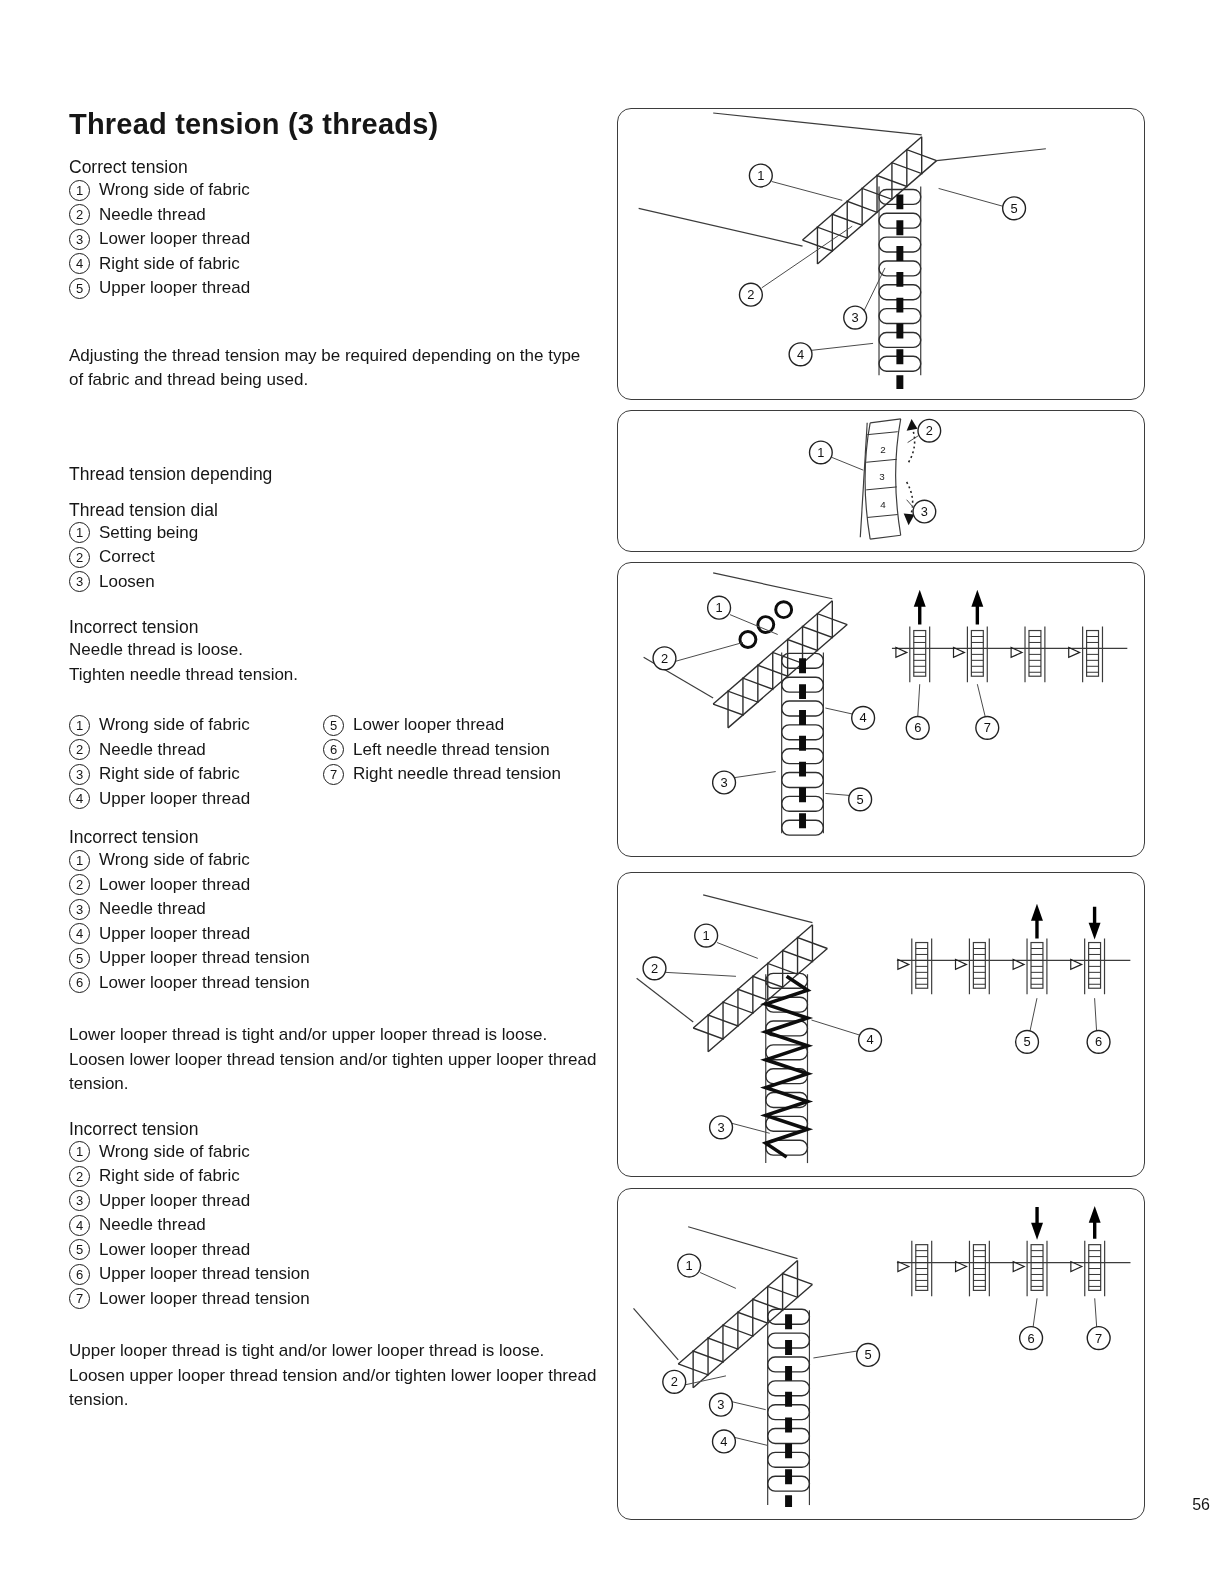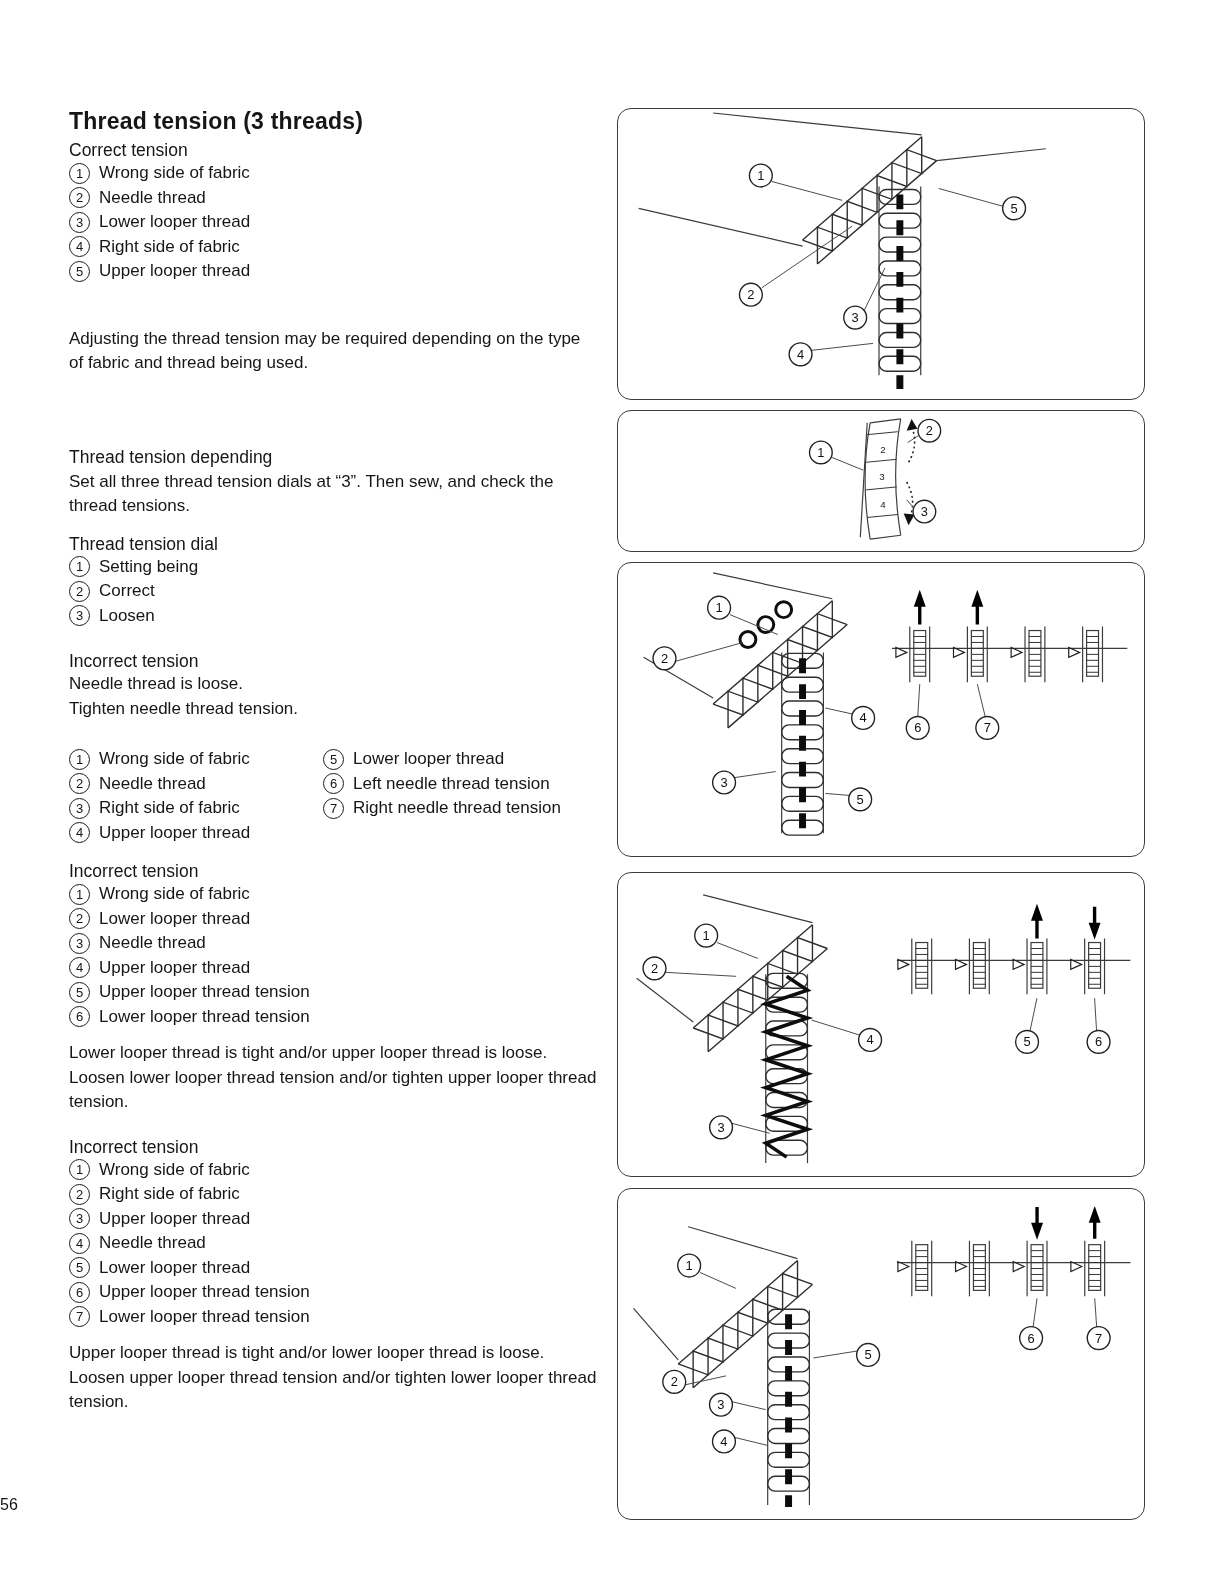--- a/index.html
+++ b/index.html
@@ -1,35 +1,35 @@
 <!DOCTYPE html>
 <html><head>
 <meta charset="utf-8">
 <style>
   * { margin:0; padding:0; box-sizing:border-box; }
   html,body { width:1210px; height:1572px; background:#ffffff; }
   body { font-family:"Liberation Sans","DejaVu Sans",sans-serif; color:#161616; position:relative; }
 
   .left-col { position:absolute; left:69px; top:108px; width:545px; }
-  h1.title { font-size:23px; font-weight:bold; letter-spacing:0.2px; margin-bottom:4px; }
+  h1.title { font-size:29px; font-weight:bold; letter-spacing:0.2px; margin-bottom:15px; }
   h2.sub { font-size:17.5px; font-weight:normal; line-height:22px; }
   p.body { font-size:17px; line-height:24.5px; max-width:530px; }
   ul.num-list { list-style:none; }
   ul.num-list li { display:flex; align-items:center; gap:9px; height:24.5px; font-size:17px; }
   .cnum { flex:0 0 auto; width:21px; height:21px; border:1.4px solid #1c1c1c; border-radius:50%;
           display:inline-flex; align-items:center; justify-content:center; font-size:13px; }
   .two-col { display:grid; grid-template-columns:254px 1fr; margin-top:26px; }
 
   .mt-note { margin-top:43px; }
   .mt-adjust { margin-top:70px; }
   .mt-small { margin-top:2px; }
   .mt-dial { margin-top:14px; }
   .mt-inc1 { margin-top:22px; }
   .mt-inc2 { margin-top:15px; }
-  .mt-para { margin-top:12px; }
+  .mt-para { margin-top:28px; }
   .mt-inc3 { margin-top:21px; }
 
   .figbox { position:absolute; border:1.6px solid #3d3d3d; border-radius:14px; background:#fff; overflow:hidden; }
   #fig1 { left:617px; top:108px;  width:528px; height:292px; }
   #fig2 { left:617px; top:410px;  width:528px; height:142px; }
   #fig3 { left:617px; top:562px;  width:528px; height:295px; }
   #fig4 { left:617px; top:872px;  width:528px; height:305px; }
   #fig5 { left:617px; top:1188px; width:528px; height:332px; }
   .figbox svg { position:absolute; left:0; top:0; width:100%; height:100%; }
 
@@ -40,21 +40,21 @@
   .ndash  { stroke:#0c0c0c; stroke-width:7; stroke-dasharray:15 11; fill:none; }
   .leader { stroke:#4a4a4a; stroke-width:1; }
   .hatch  { stroke:#333; stroke-width:1; }
   .arrowb { stroke:#000; stroke-width:3.4; }
   .dotted { stroke:#222; stroke-width:1.6; stroke-dasharray:2 3; fill:none; }
   .tri    { fill:none; stroke:#222; stroke-width:1.2; }
   .co     { fill:#fff; stroke:#222; stroke-width:1.4; }
   .cot    { font-size:13px; text-anchor:middle; fill:#111; }
   .dialnum{ font-size:10px; text-anchor:middle; fill:#222; }
 
-  .pagenum { position:absolute; top:1496px; left:0; width:1210px; text-align:left; font-size:16px; }
+  .pagenum { position:absolute; top:1496px; left:0; width:1210px; text-align:right; font-size:16px; }
 </style>
 </head>
 <body>
 
 <div class="left-col">
 
   <h1 class="title">Thread tension (3 threads)</h1>
 
   <h2 class="sub">Correct tension</h2>
   <ul class="num-list">
@@ -76,21 +76,20 @@
       </li>
     <li>
         <span class="cnum">5</span>
         <span>Upper looper thread</span>
       </li>
   </ul>
 
   <p class="body mt-note">Adjusting the thread tension may be required depending on the type of fabric and thread being used.</p>
 
   <h2 class="sub mt-adjust">Thread tension depending</h2>
-  <p class="body mt-small">Set all three thread tension dials at “3”. Then sew, and check the thread tensions.</p>
 
   <h2 class="sub mt-dial">Thread tension dial</h2>
   <ul class="num-list">
     <li>
         <span class="cnum">1</span>
         <span>Setting being</span>
       </li>
     <li>
         <span class="cnum">2</span>
         <span>Correct</span>

